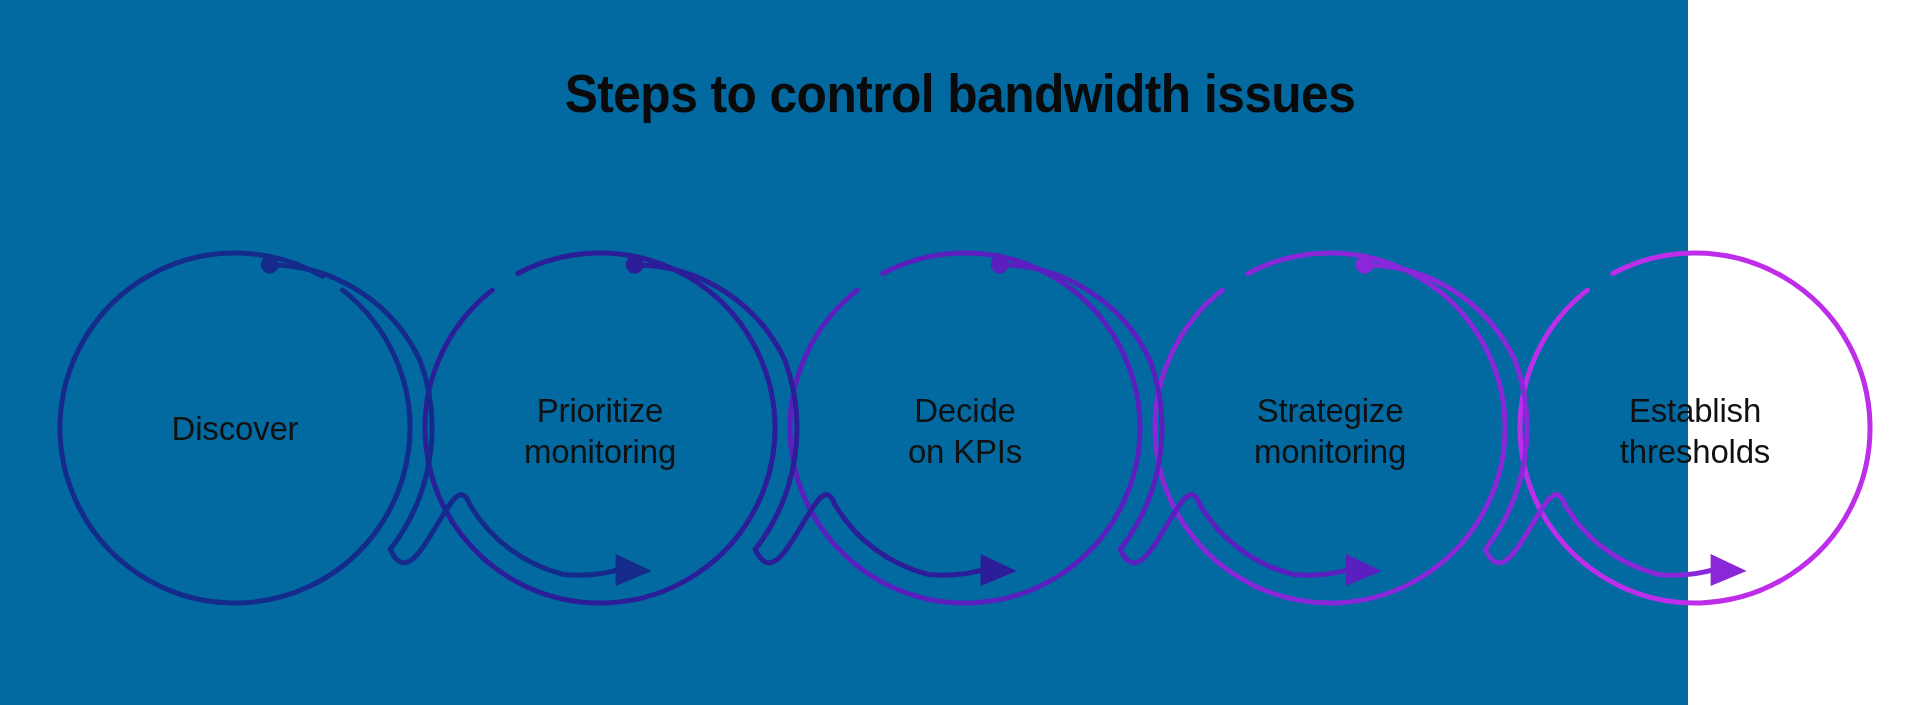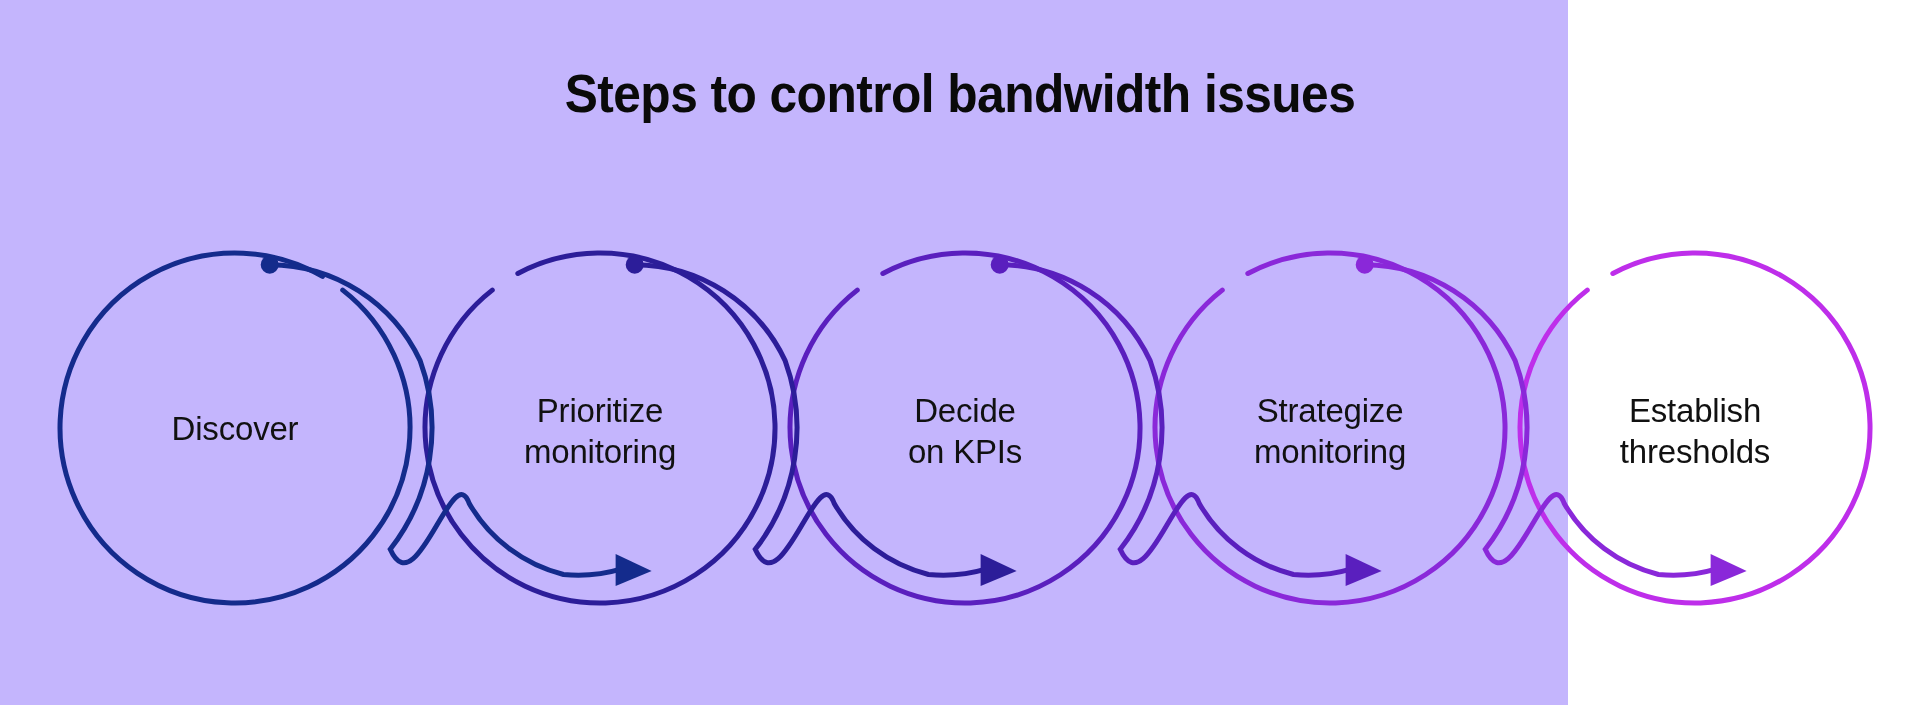--- a/index.html
+++ b/index.html
@@ -9,23 +9,23 @@
     background: #ffffff;
   }
   body {
     width: 1920px;
     height: 705px;
     overflow: hidden;
     font-family: "Liberation Sans", "DejaVu Sans", sans-serif;
   }
   #canvas {
     position: relative;
-    width: 1568px;
+    width: 1688px;
     height: 705px;
-    background: #c4b5fd;
+    background: #0369a1;
   }
   .title {
     position: absolute;
     top: 62px;
     left: 0;
     width: 1920px;
     text-align: center;
     font-family: "Liberation Sans", "DejaVu Sans", sans-serif;
     font-weight: 700;
     font-size: 54px;

